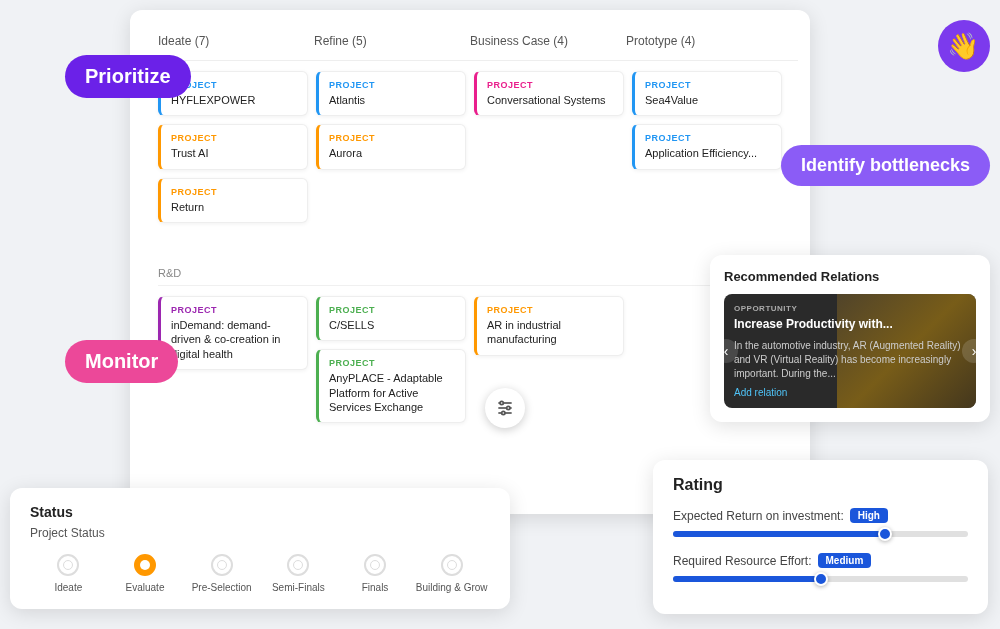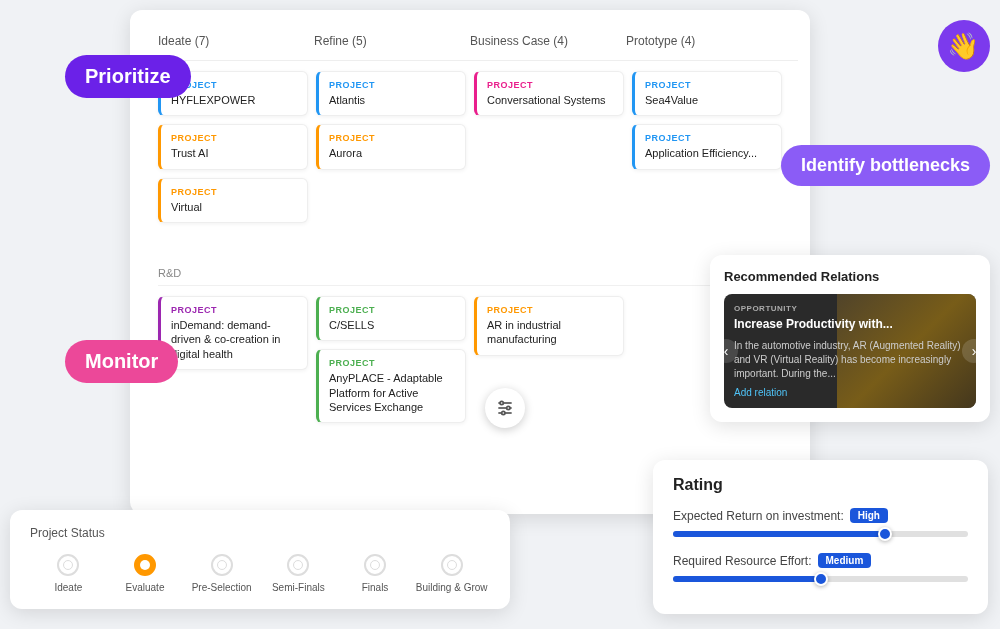--- a/index.html
+++ b/index.html
@@ -432,21 +432,21 @@
       <div class="kanban-card card-border-blue">
         <div class="card-type type-blue">PROJECT</div>
         <div class="card-title">HYFLEXPOWER</div>
       </div>
       <div class="kanban-card card-border-orange">
         <div class="card-type type-orange">PROJECT</div>
         <div class="card-title">Trust AI</div>
       </div>
       <div class="kanban-card card-border-orange">
         <div class="card-type type-orange">PROJECT</div>
-        <div class="card-title">Virtual</div>
+        <div class="card-title">Return</div>
       </div>
     </div>
 
     <div class="kanban-col">
       <div class="kanban-card card-border-blue">
         <div class="card-type type-blue">PROJECT</div>
         <div class="card-title">Atlantis</div>
       </div>
       <div class="kanban-card card-border-orange">
         <div class="card-type type-orange">PROJECT</div>
@@ -529,20 +529,21 @@
       <div class="relation-title">Increase Productivity with...</div>
       <div class="relation-desc">In the automotive industry, AR (Augmented Reality) and VR (Virtual Reality) has become increasingly important. During the...</div>
       <div class="relation-link">Add relation</div>
     </div>
     <div class="nav-arrow nav-arrow-left">‹</div>
     <div class="nav-arrow nav-arrow-right">›</div>
   </div>
 </div>
 
 <div class="status-panel">
+  <div class="status-title">Status</div>
   <div class="status-subtitle">Project Status</div>
   <div class="status-steps">
     <div class="status-step">
       <div class="step-circle inactive">
         <div style="width:10px;height:10px;border-radius:50%;background:#fff;border:1.5px solid #ddd;"></div>
       </div>
       <span class="step-label">Ideate</span>
     </div>
     <div class="status-step">
       <div class="step-circle active">

